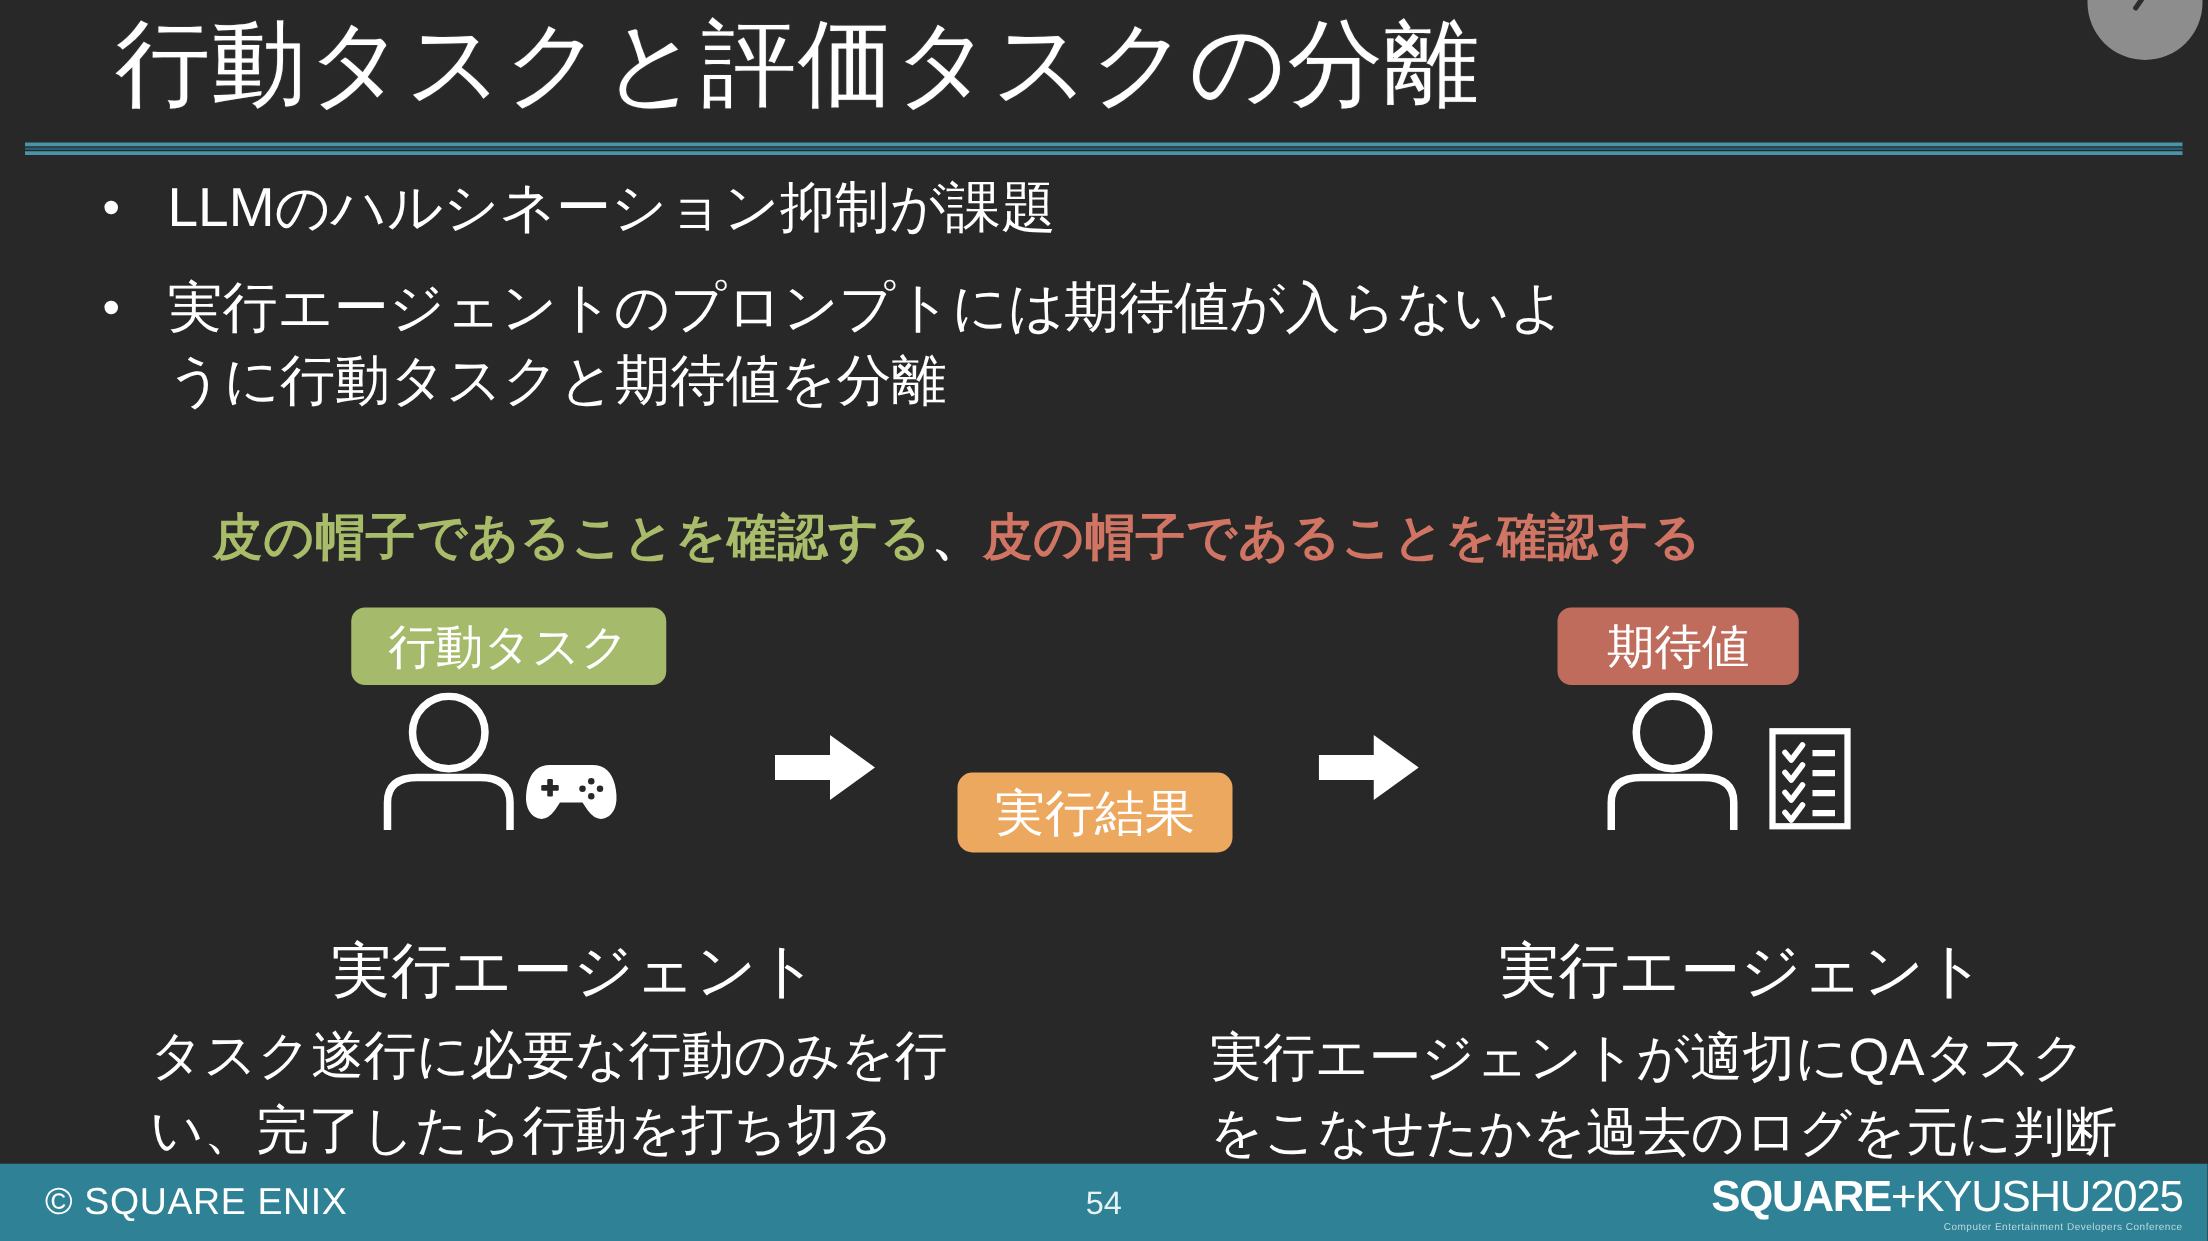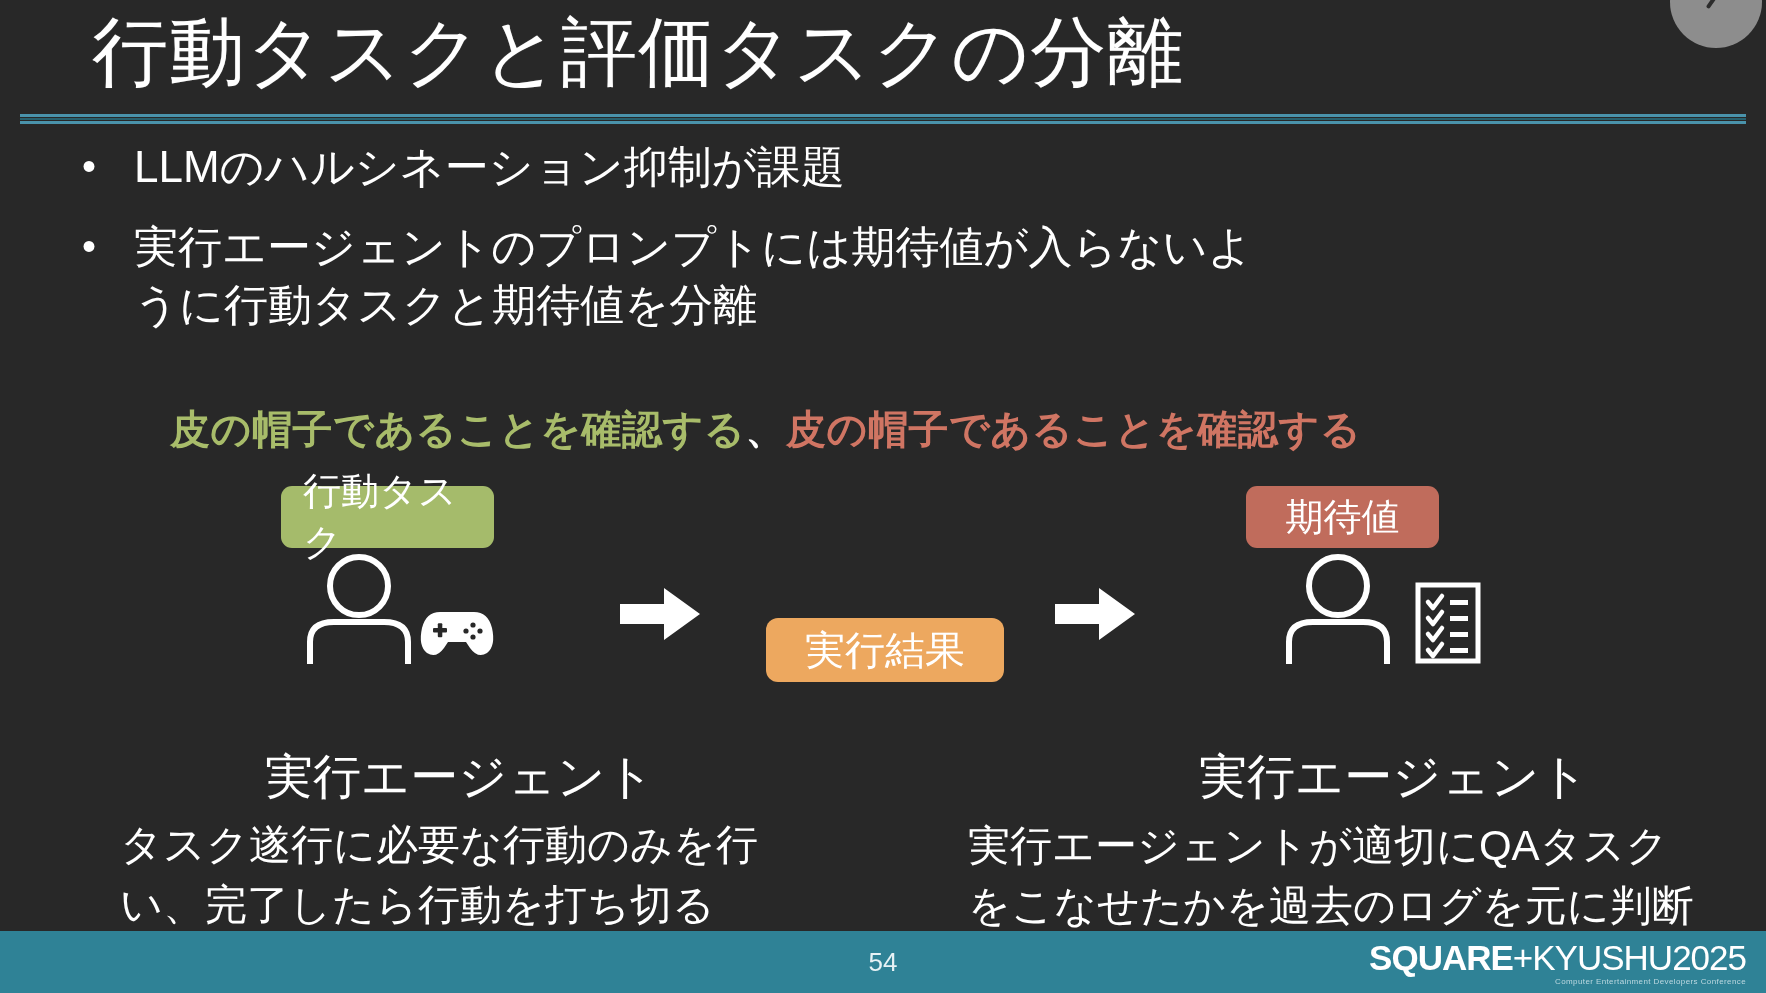--- a/index.html
+++ b/index.html
@@ -72,24 +72,24 @@
 
   
   .tag{
     position:absolute;
     display:flex; align-items:center; justify-content:center;
     border-radius:11px;
     font-size:38px;
     color:#ffffff;
     padding:0 22px;
   }
-  .tag-action{ left:281px; top:486px; width:213px; height:62px; background:#a5bb6b; }
+  .tag-action{ left:281px; top:486px; width:252px; height:62px; background:#a5bb6b; }
   .tag-expect{ left:1246px; top:486px; width:193px; height:62px; background:#c06c5c; }
   .tag-result{
-    left:766px; top:618px; width:238px; height:64px;
+    left:766px; top:618px; width:220px; height:64px;
     background:#eda85f; border-radius:12px; font-size:40px;
   }
 
   
   .diagram{ position:absolute; left:0; top:560px; width:1766px; height:200px; }
 
   .person{ position:absolute; }
   .person svg{ display:block; }
 
   .gamepad{ position:absolute; }
@@ -240,20 +240,21 @@
 
   <div class="agent-label label-exec">実行エージェント</div>
   <div class="agent-label label-eval">実行エージェント</div>
 
   <div class="desc desc-left">タスク遂行に必要な行動のみを行
 い、完了したら行動を打ち切る</div>
   <div class="desc desc-right">実行エージェントが適切にQAタスク
 をこなせたかを過去のログを元に判断</div>
 
   <div class="footer">
+    <div class="copyright">© SQUARE ENIX</div>
     <div class="pagenum">54</div>
     <div class="logo">
       <div class="logo-main">
         <span class="cedec">SQUARE</span>
         <span class="rest">+KYUSHU2025</span>
       </div>
       <div class="logo-sub">Computer Entertainment Developers Conference</div>
     </div>
   </div>
 

